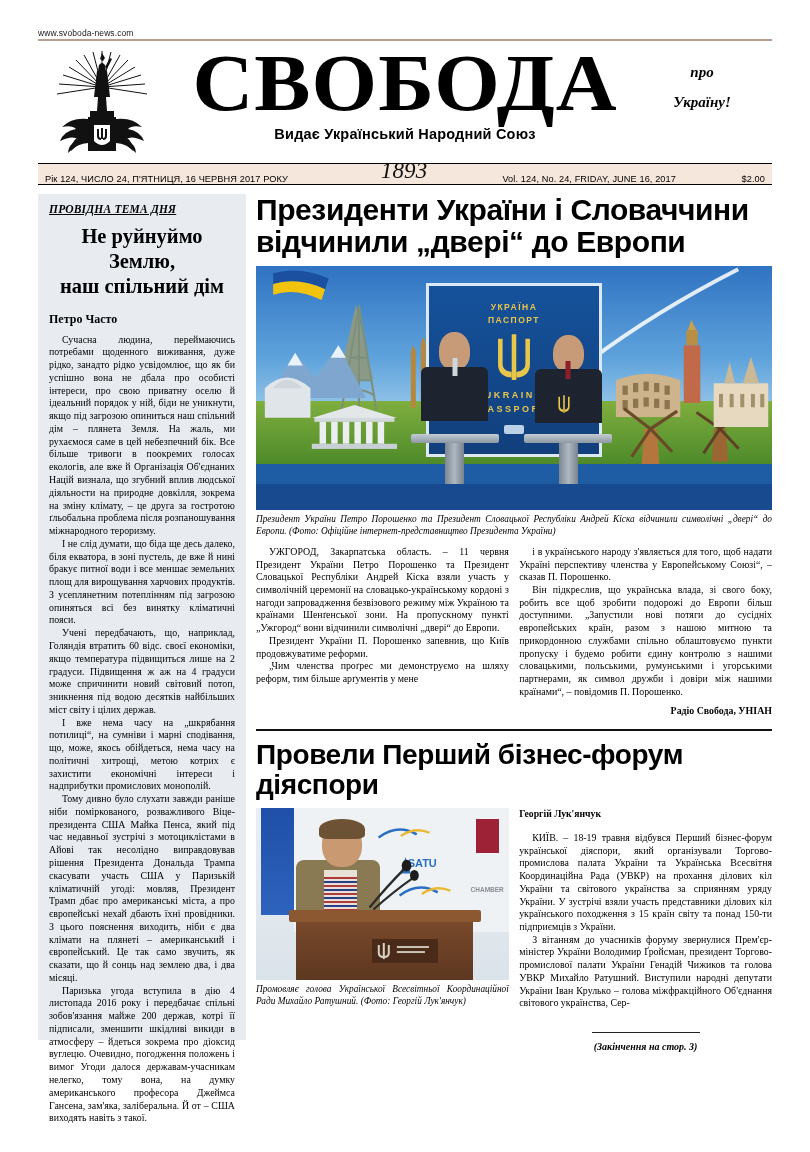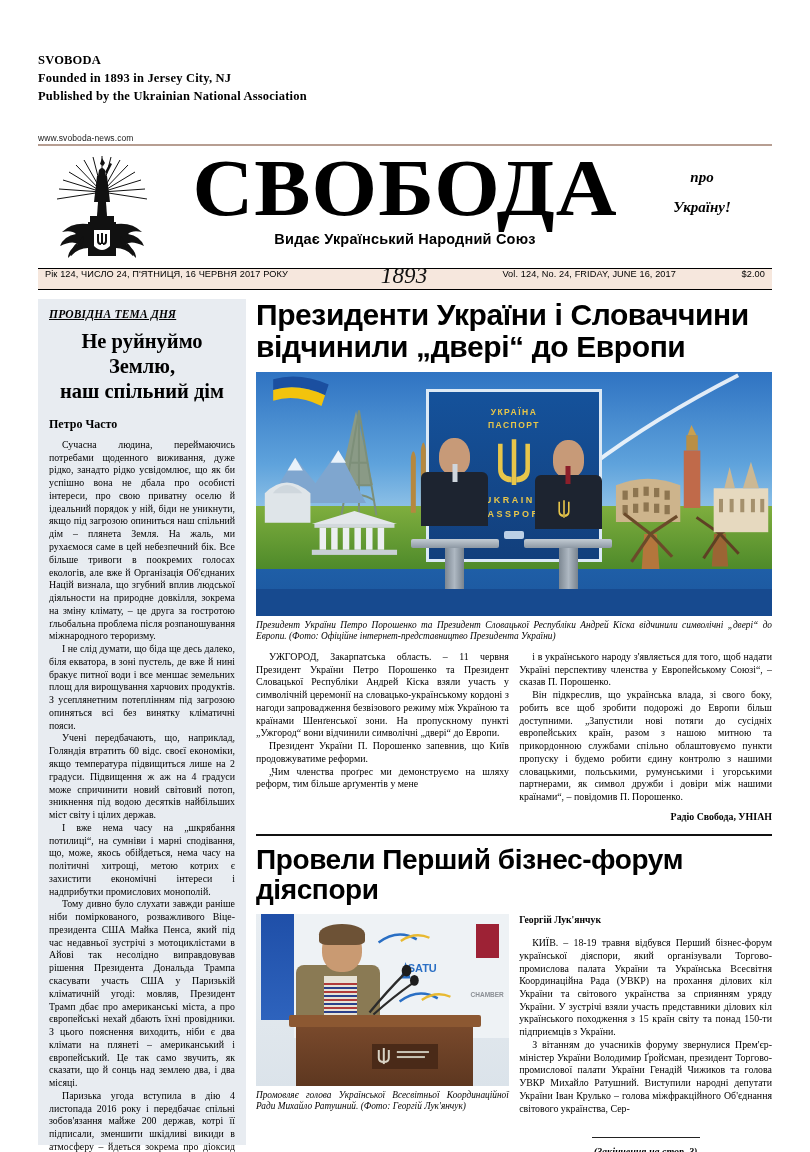--- a/index.html
+++ b/index.html
@@ -37,21 +37,21 @@
   .slogan {
     position: absolute; right: 6px; top: 16px; width: 128px; text-align: center;
     font-family: "Liberation Serif", serif; font-style: italic; font-weight: bold;
     font-size: 15px; line-height: 2.0;
   }
 
   
   .dateline {
     position: relative; height: 22px; margin-top: 4px;
     background: #f6e7dd; border-top: 1.2px solid #000; border-bottom: 1.2px solid #000;
-    display: flex; align-items: flex-start;
+    display: flex; align-items: flex-end;
     font-family: "Liberation Sans", sans-serif; font-size: 9.2px; letter-spacing: .1px;
   }
   .dateline .dl-left { padding-left: 7px; }
   .dateline .dl-right { position: absolute; right: 96px; }
   .dateline .dl-price { position: absolute; right: 7px; }
   .dateline .dl-year {
     position: absolute; left: 50%; transform: translateX(-52%);
     font-family: "Liberation Serif", serif; font-style: italic;
     font-size: 23px; top: -6px; color: #111;
   }
@@ -146,25 +146,20 @@
   .p2-shirt { position: absolute; left: 27%; top: 36%; width: 13%; height: 36%; background: #e6e2d6; }
   .p2-emb { position: absolute; left: 27%; top: 40%; width: 13%; height: 22%; background: repeating-linear-gradient(#b03a3a 0 2px, #e6e2d6 2px 4px, #2a3f8a 4px 6px, #e6e2d6 6px 8px); }
   .p2-head { position: absolute; left: 26%; top: 8%; width: 16%; height: 26%; background: #c99a72; border-radius: 48% 48% 44% 44%; }
   .p2-hair { position: absolute; left: 25%; top: 6%; width: 18%; height: 12%; background: #6d5236; border-radius: 50% 50% 20% 20%; }
 </style>
 </head>
 <body>
 
 <div class="page">
 
-  <div class="ident">
-    <div>SVOBODA</div>
-    <div>Founded in 1893 in Jersey City, NJ</div>
-    <div>Published by the Ukrainian National Association</div>
-  </div>
 
   <div class="weburl">www.svoboda-news.com</div>
   <div class="rule-top"></div>
 
   <div class="masthead">
 
     <div class="emblem">
       <svg viewBox="0 0 96 112" width="96" height="112" aria-hidden="true">
         <g stroke="#111" stroke-width="1" fill="none">
           <g transform="translate(48,52)">

